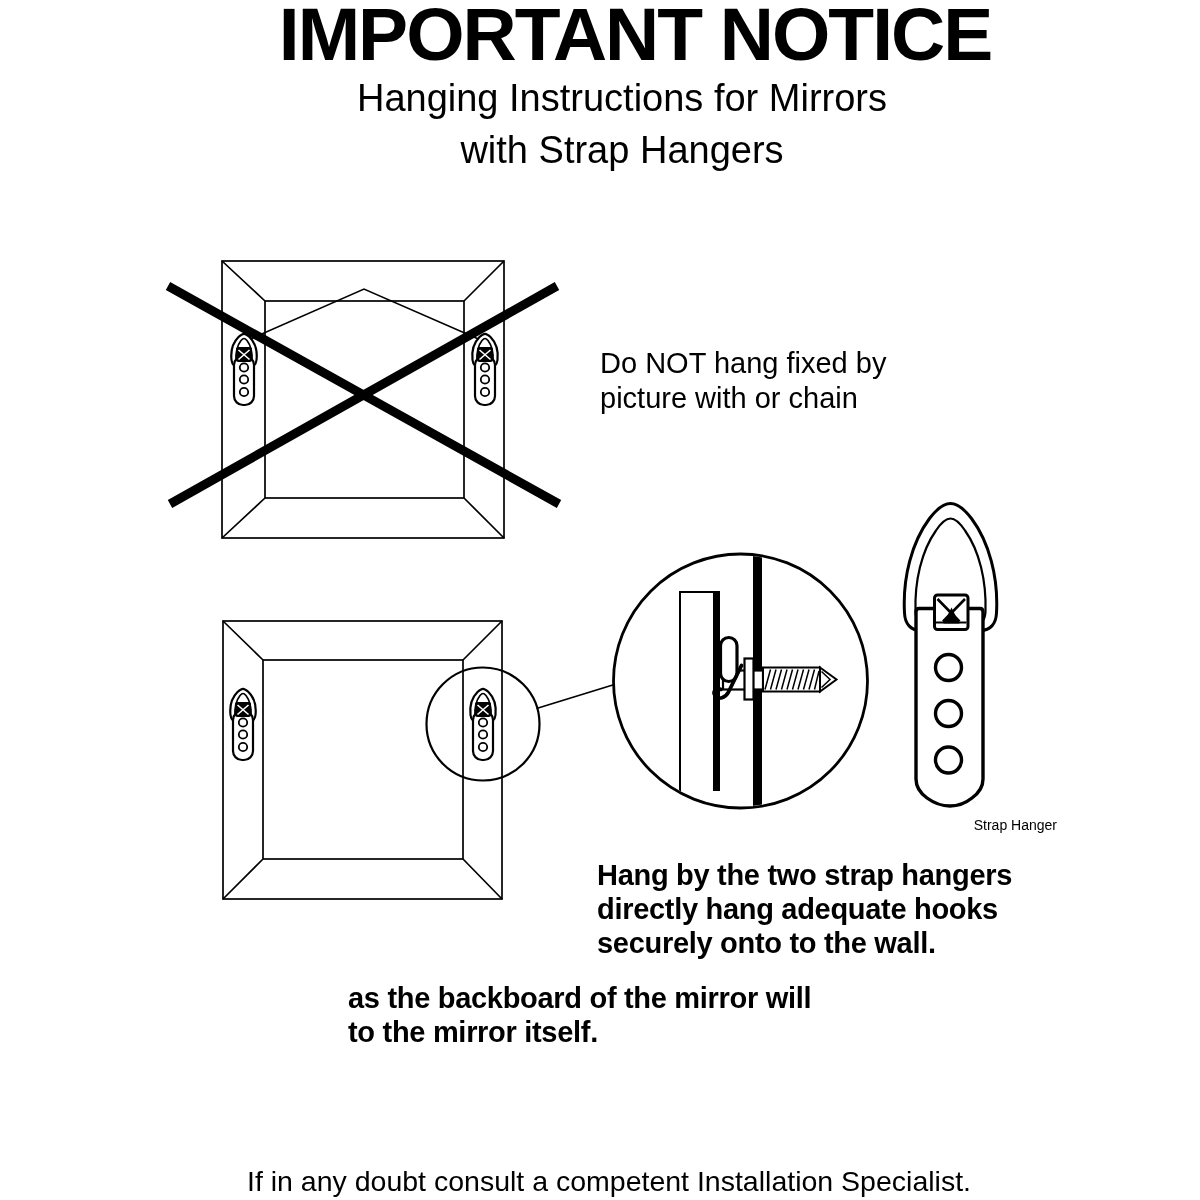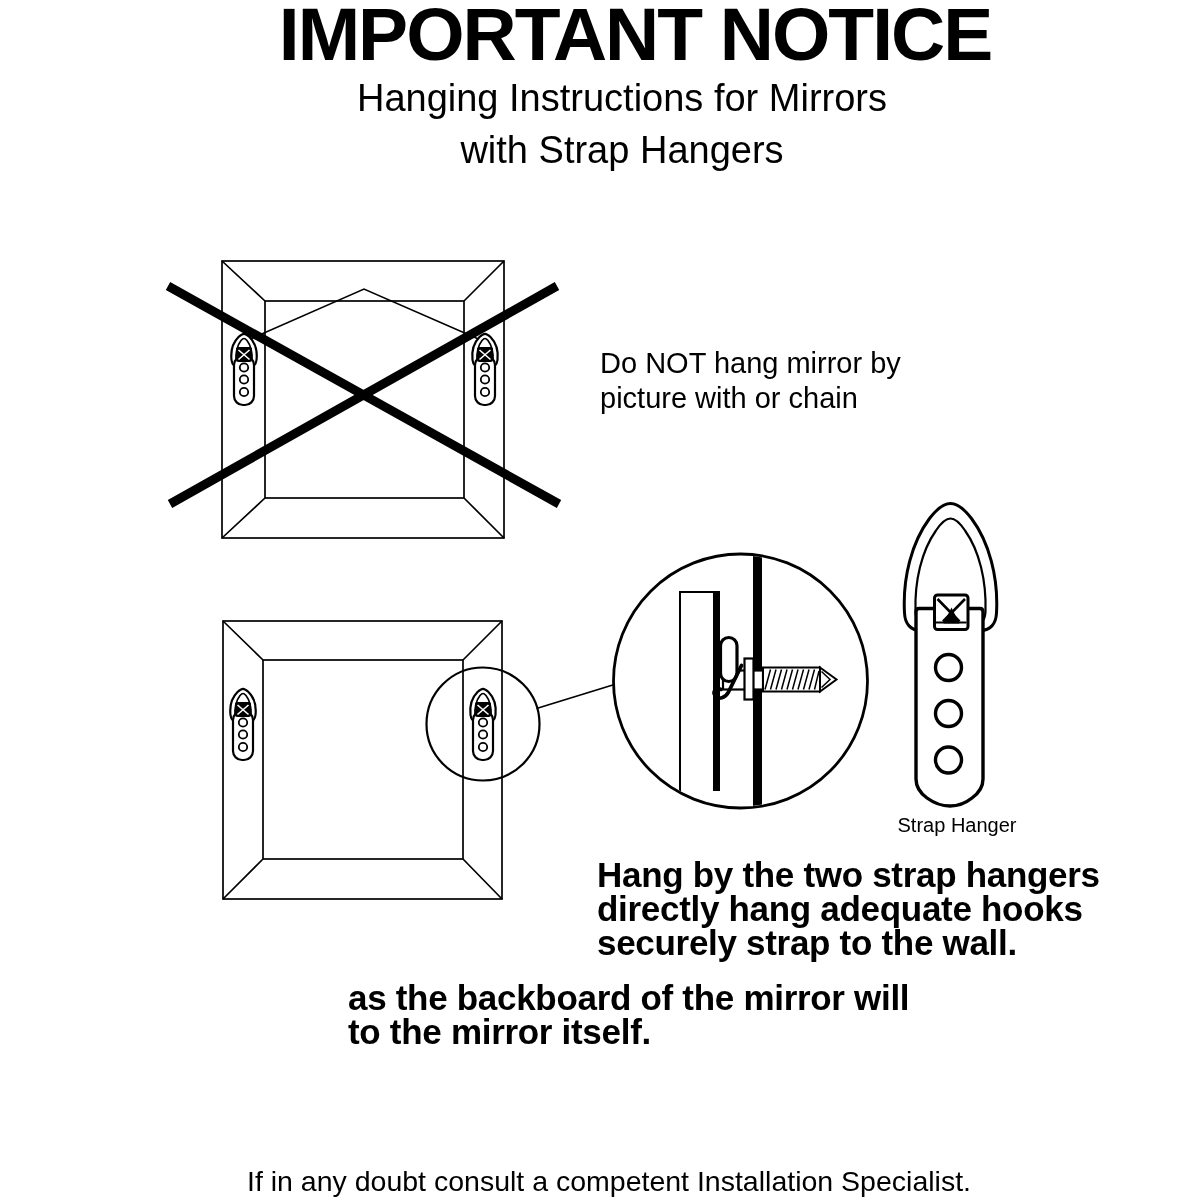--- a/index.html
+++ b/index.html
@@ -13,31 +13,31 @@
   .title{
     left:35px;top:-8px;width:1200px;text-align:center;
     font-size:75px;line-height:84px;font-weight:bold;letter-spacing:-2px;
     white-space:nowrap;
   }
   .subtitle{
     left:22px;top:72px;width:1200px;text-align:center;
     font-size:38px;line-height:52px;font-weight:normal;
   }
   .note{font-size:29px;line-height:35px;white-space:nowrap;}
-  .note-bold{font-size:35px;line-height:34px;font-weight:bold;white-space:nowrap;letter-spacing:-0.3px;}
+  .note-bold{font-size:29px;line-height:34px;font-weight:bold;white-space:nowrap;letter-spacing:-0.3px;}
   .wire-warning{left:600px;top:346px;}
   .hang-instruction{left:597px;top:858px;}
   .damp-warning{left:348px;top:981px;}
   .footer{
     left:9px;top:1164px;width:1200px;text-align:center;
     font-size:28.5px;line-height:34px;white-space:nowrap;
   }
   .strap-label{
-    left:857px;top:812px;width:200px;text-align:center;
-    font-size:20px;line-height:26px;
+    left:857px;top:812px;width:200px;text-align:right;
+    font-size:14px;line-height:26px;
   }
 </style>
 </head>
 <body>
 
 <svg id="art" viewBox="0 0 1200 1200" xmlns="http://www.w3.org/2000/svg">
   <defs>
 
     <g id="hangerSmall">
       <path d="M-12.5,27 C-13.5,18 -11,9.5 -5.5,4 Q-2.2,0.8 0,0.8 Q2.2,0.8 5.5,4 C11,9.5 13.5,18 12.5,27
@@ -123,28 +123,28 @@
 </svg>
 
 <div class="abs title">IMPORTANT NOTICE</div>
 
 <div class="abs subtitle">
   <div>Hanging Instructions for Mirrors</div>
   <div>with Strap Hangers</div>
 </div>
 
 <div class="abs note wire-warning">
-  <div>Do NOT hang mirror by</div>
+  <div>Do NOT hang fixed by</div>
   <div>picture with or chain</div>
 </div>
 
 <div class="abs note-bold hang-instruction">
   <div>Hang by the two strap hangers</div>
   <div>directly hang adequate hooks</div>
-  <div>securely strap to the wall.</div>
+  <div>securely onto to the wall.</div>
 </div>
 
 <div class="abs note-bold damp-warning">
   <div>as the backboard of the mirror will</div>
   <div>to the mirror itself.</div>
 </div>
 
 <div class="abs strap-label">Strap Hanger</div>
 
 <div class="abs footer">If in any doubt consult a competent Installation Specialist.</div>

